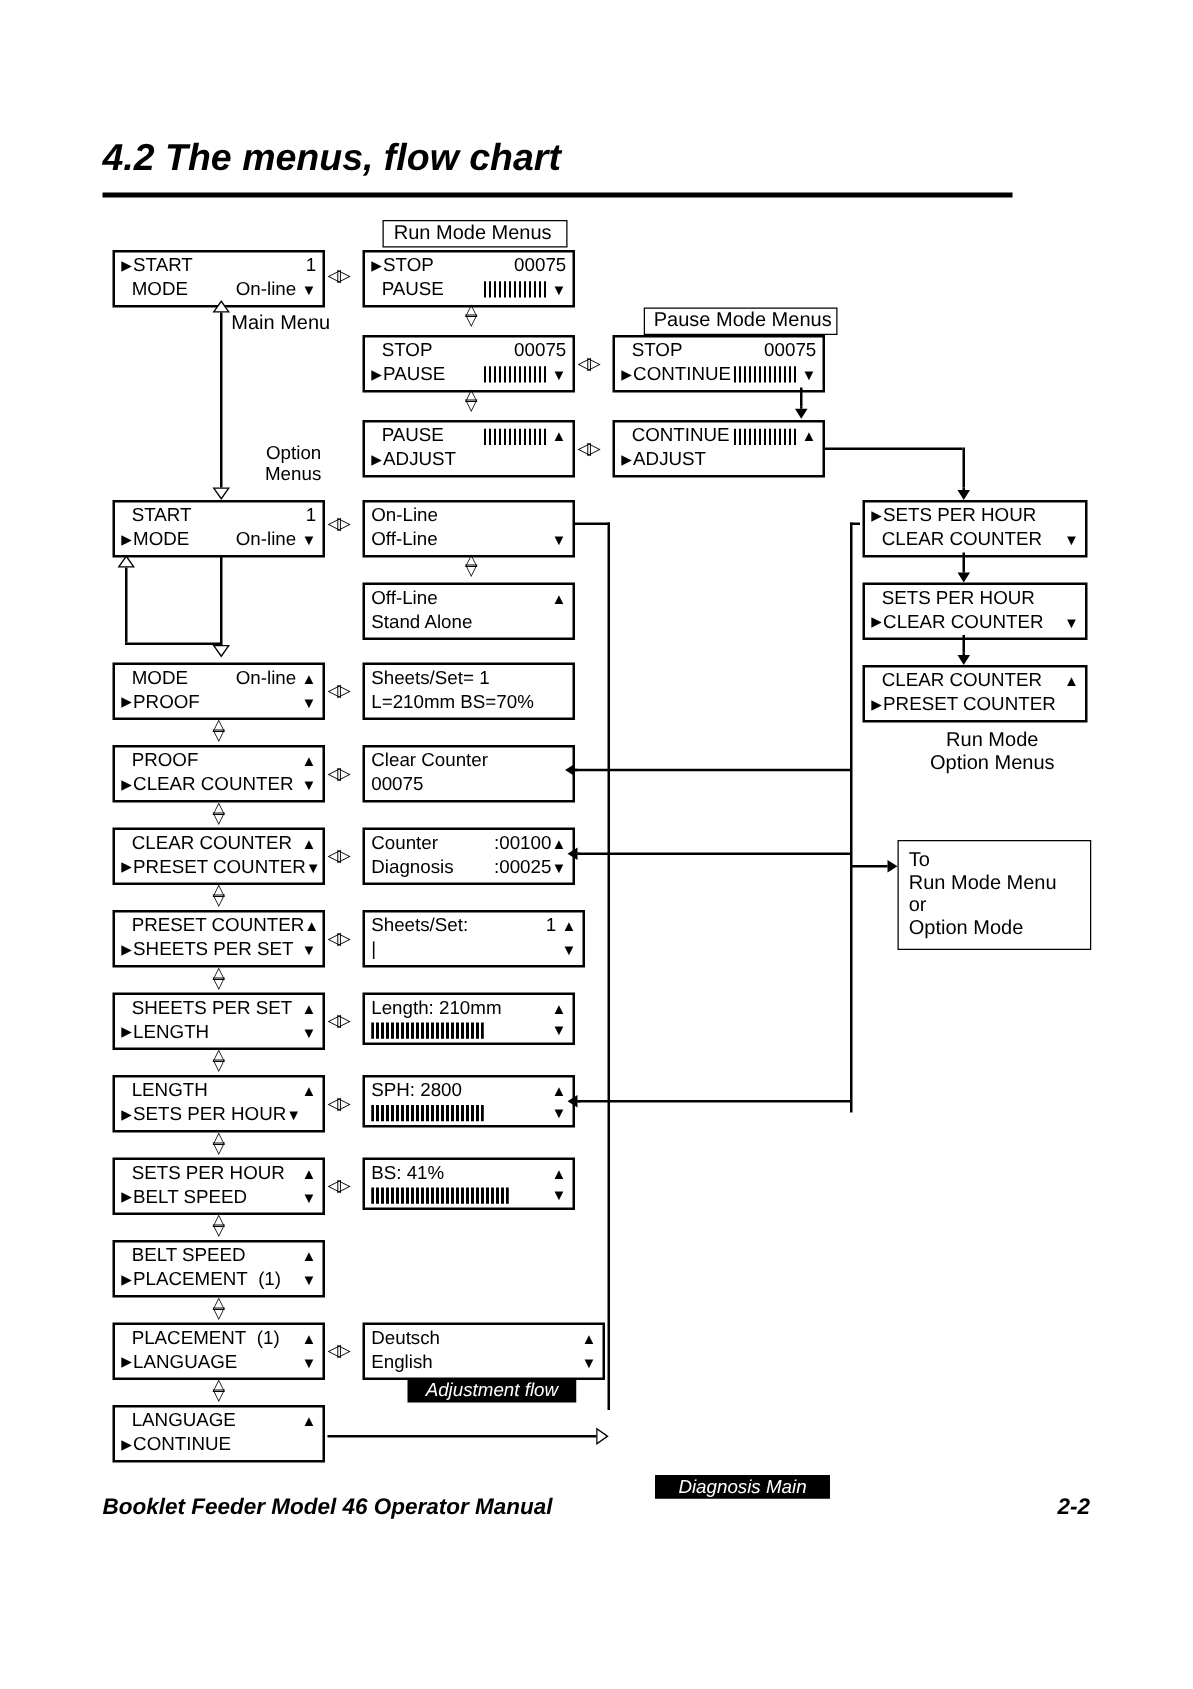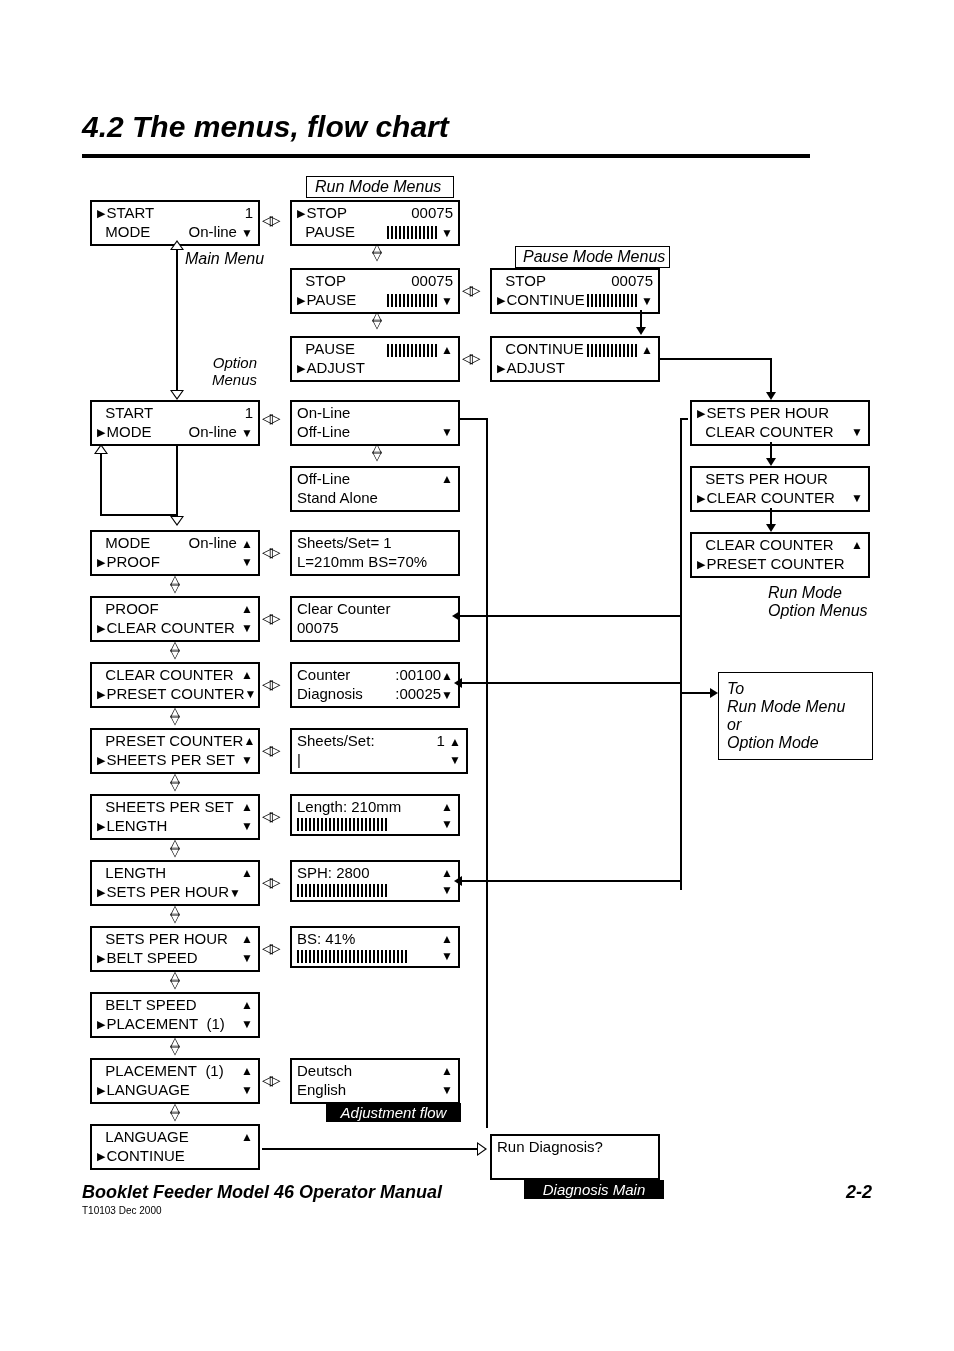--- a/index.html
+++ b/index.html
@@ -53,21 +53,20 @@
     display: inline-block;
     width: 50px;
     height: 13px;
     background: repeating-linear-gradient(90deg,#000 0 2px,#fff 2px 4px);
     vertical-align: middle;
   }
   .barcode.wide { width: 90px; }
   .barcode.wider { width: 110px; }
   .label-italic {
     position: absolute;
-    font-style: italic;
     font-size: 16px;
   }
   .label-italic.small { font-size: 15px; }
   .conn-h {
     position: absolute;
     height: 2px;
     background: #000;
   }
   .conn-v {
     position: absolute;
@@ -178,21 +177,21 @@
   <h1 class="title">4.2 The menus, flow chart</h1>
   <div class="hr"></div>
 
   <div class="label-italic" style="left:315px;top:178px">Run Mode Menus</div>
   <div class="label-italic" style="left:185px;top:250px">Main Menu</div>
   <div class="label-italic" style="left:523px;top:248px">Pause Mode Menus</div>
   <div class="label-italic small" style="left:212px;top:354px;text-align:right">
     <span>Option</span><br>
     <span>Menus</span>
   </div>
-  <div class="label-italic" style="left:768px;top:584px;text-align:left">
+  <div class="label-italic" style="left:744px;top:584px;text-align:center">
     <span>Run Mode</span><br>
     <span>Option Menus</span>
   </div>
   <div class="label-italic" style="left:727px;top:680px">
     <span>To</span><br>
     <span>Run Mode Menu</span><br>
     <span>or</span><br>
     <span>Option Mode</span>
   </div>
   <div class="label-italic" style="left:524px;top:1181px;color:#fff"></div>
@@ -450,21 +449,21 @@
     <div class="row">
         <span>BS: 41%</span>
         <span class="arrow-glyph">▲</span>
       </div>
     <div class="row">
         <span class="barcode wider"></span>
         <span class="arrow-glyph">▼</span>
       </div>
   </div>
 
-  <div class="menu-box" style="left:290px;top:1058px;width:170px">
+  <div class="menu-box" style="left:290px;top:1058px;width:194px">
     <div class="row">
         <span>Deutsch</span>
         <span class="arrow-glyph">▲</span>
       </div>
     <div class="row">
         <span>English</span>
         <span class="arrow-glyph">▼</span>
       </div>
   </div>
 
@@ -483,28 +482,20 @@
     <div class="row">
         <span>&nbsp;&nbsp;<span>CONTINUE</span></span>
         <span><span class="barcode"></span>&nbsp;<span class="arrow-glyph">▲</span></span>
       </div>
     <div class="row">
         <span><span class="tri-r"></span><span>ADJUST</span></span>
         <span></span>
       </div>
   </div>
 
-  <div class="menu-box" style="left:490px;top:1134px;width:170px">
-    <div class="row">
-        <span>Run Diagnosis?</span>
-      </div>
-    <div class="row">
-        <span>&nbsp;</span>
-      </div>
-  </div>
 
   <div class="menu-box" style="left:690px;top:400px;width:180px">
     <div class="row">
         <span><span class="tri-r"></span><span>SETS PER HOUR</span></span>
         <span></span>
       </div>
     <div class="row">
         <span>&nbsp;&nbsp;<span>CLEAR COUNTER</span></span>
         <span class="arrow-glyph">▼</span>
       </div>
@@ -641,15 +632,14 @@
   <div class="conn-v" style="left:486px;top:418px;height:710px"></div>
 
   <div class="conn-h" style="left:262px;top:1148px;width:215px"></div>
   <div class="outline-tri-right" style="left:477px;top:1142px"></div>
 
   <div class="footer">
     <div class="line1">
       <span>Booklet Feeder Model 46 Operator Manual</span>
       <span>2-2</span>
     </div>
-    <div class="line2">T10103    Dec 2000</div>
   </div>
 </div>
 
 </body></html>

